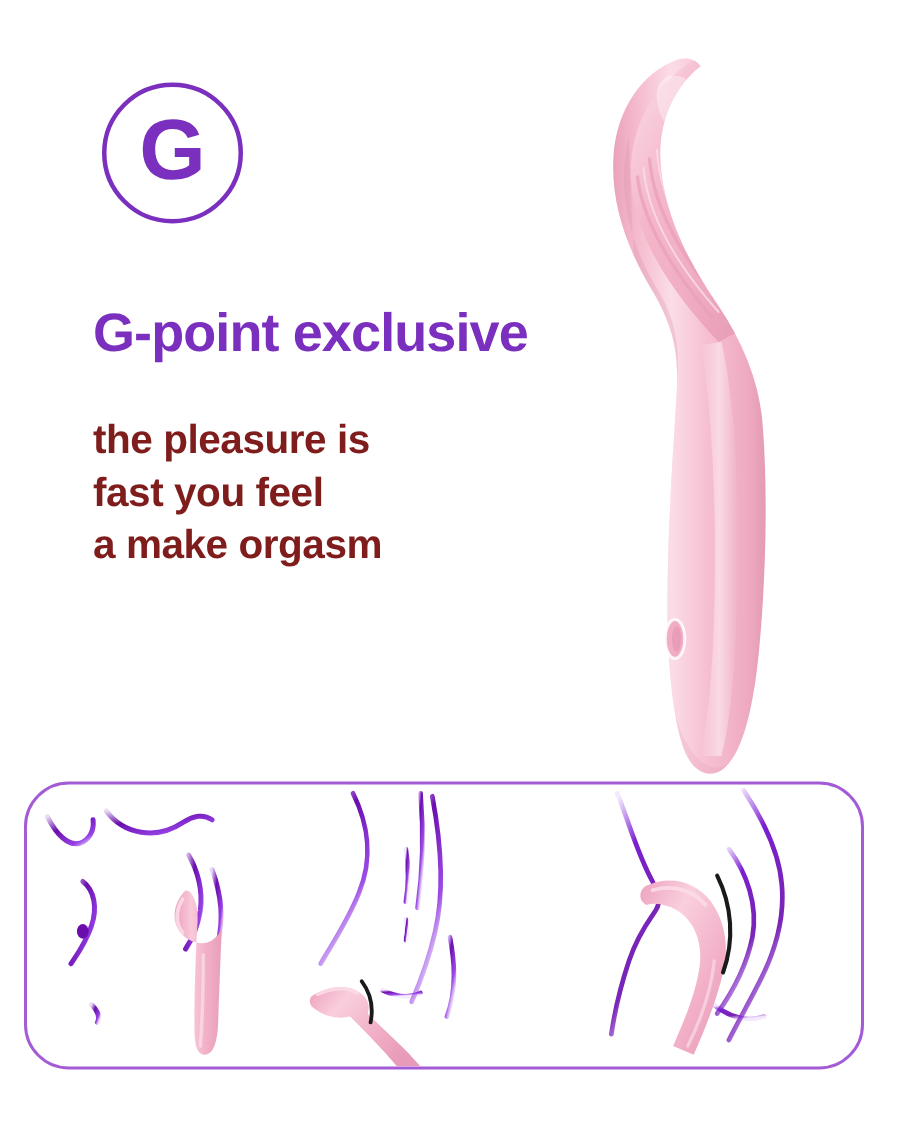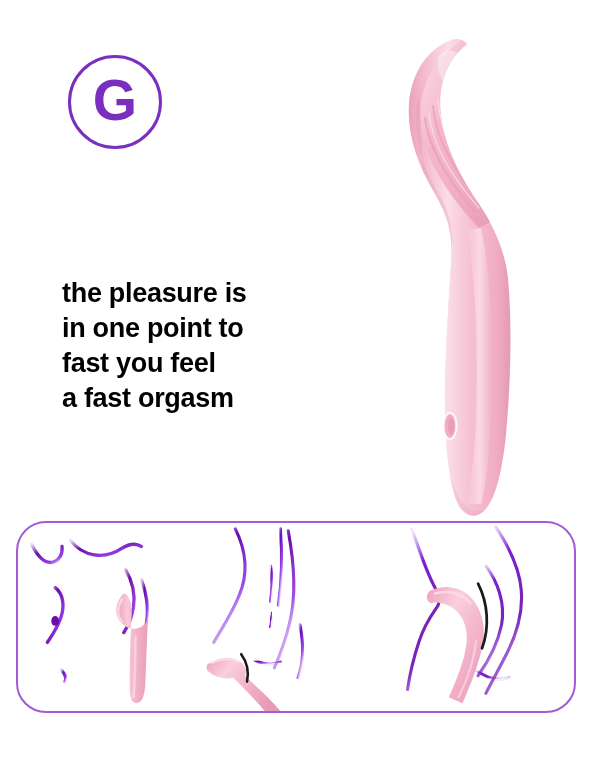--- a/index.html
+++ b/index.html
@@ -53,21 +53,21 @@
     white-space: nowrap;
   }
 
   
   #body-copy {
     position: absolute;
     left: 62px;
     top: 276px;
     font-size: 27px;
     font-weight: bold;
-    color: #000000;
+    color: #7f1d1d;
     line-height: 35px;
     letter-spacing: -0.3px;
   }
   #body-copy .line { display: block; white-space: nowrap; }
 
   
   #product-hero {
     position: absolute;
     left: 395px;
     top: 22px;
@@ -101,26 +101,26 @@
 </style>
 </head>
 <body>
 
 <div id="page">
 
   <div id="badge">
     <span id="badge-letter">G</span>
   </div>
 
+  <div id="headline">G-point exclusive</div>
 
   <div id="body-copy">
     <span class="line">the pleasure is</span>
-    <span class="line">in one point to</span>
     <span class="line">fast you feel</span>
-    <span class="line">a fast orgasm</span>
+    <span class="line">a make orgasm</span>
   </div>
 
   <div id="product-hero">
     <svg class="usage-svg" viewBox="0 0 200 500" xmlns="http://www.w3.org/2000/svg" aria-hidden="true">
       <defs>
         <linearGradient id="bodyGrad" x1="0" y1="0" x2="1" y2="0">
           <stop offset="0%" stop-color="#E9A3BC"></stop>
           <stop offset="14%" stop-color="#F4B8CB"></stop>
           <stop offset="38%" stop-color="#FBDDE7"></stop>
           <stop offset="62%" stop-color="#F6BFD1"></stop>

